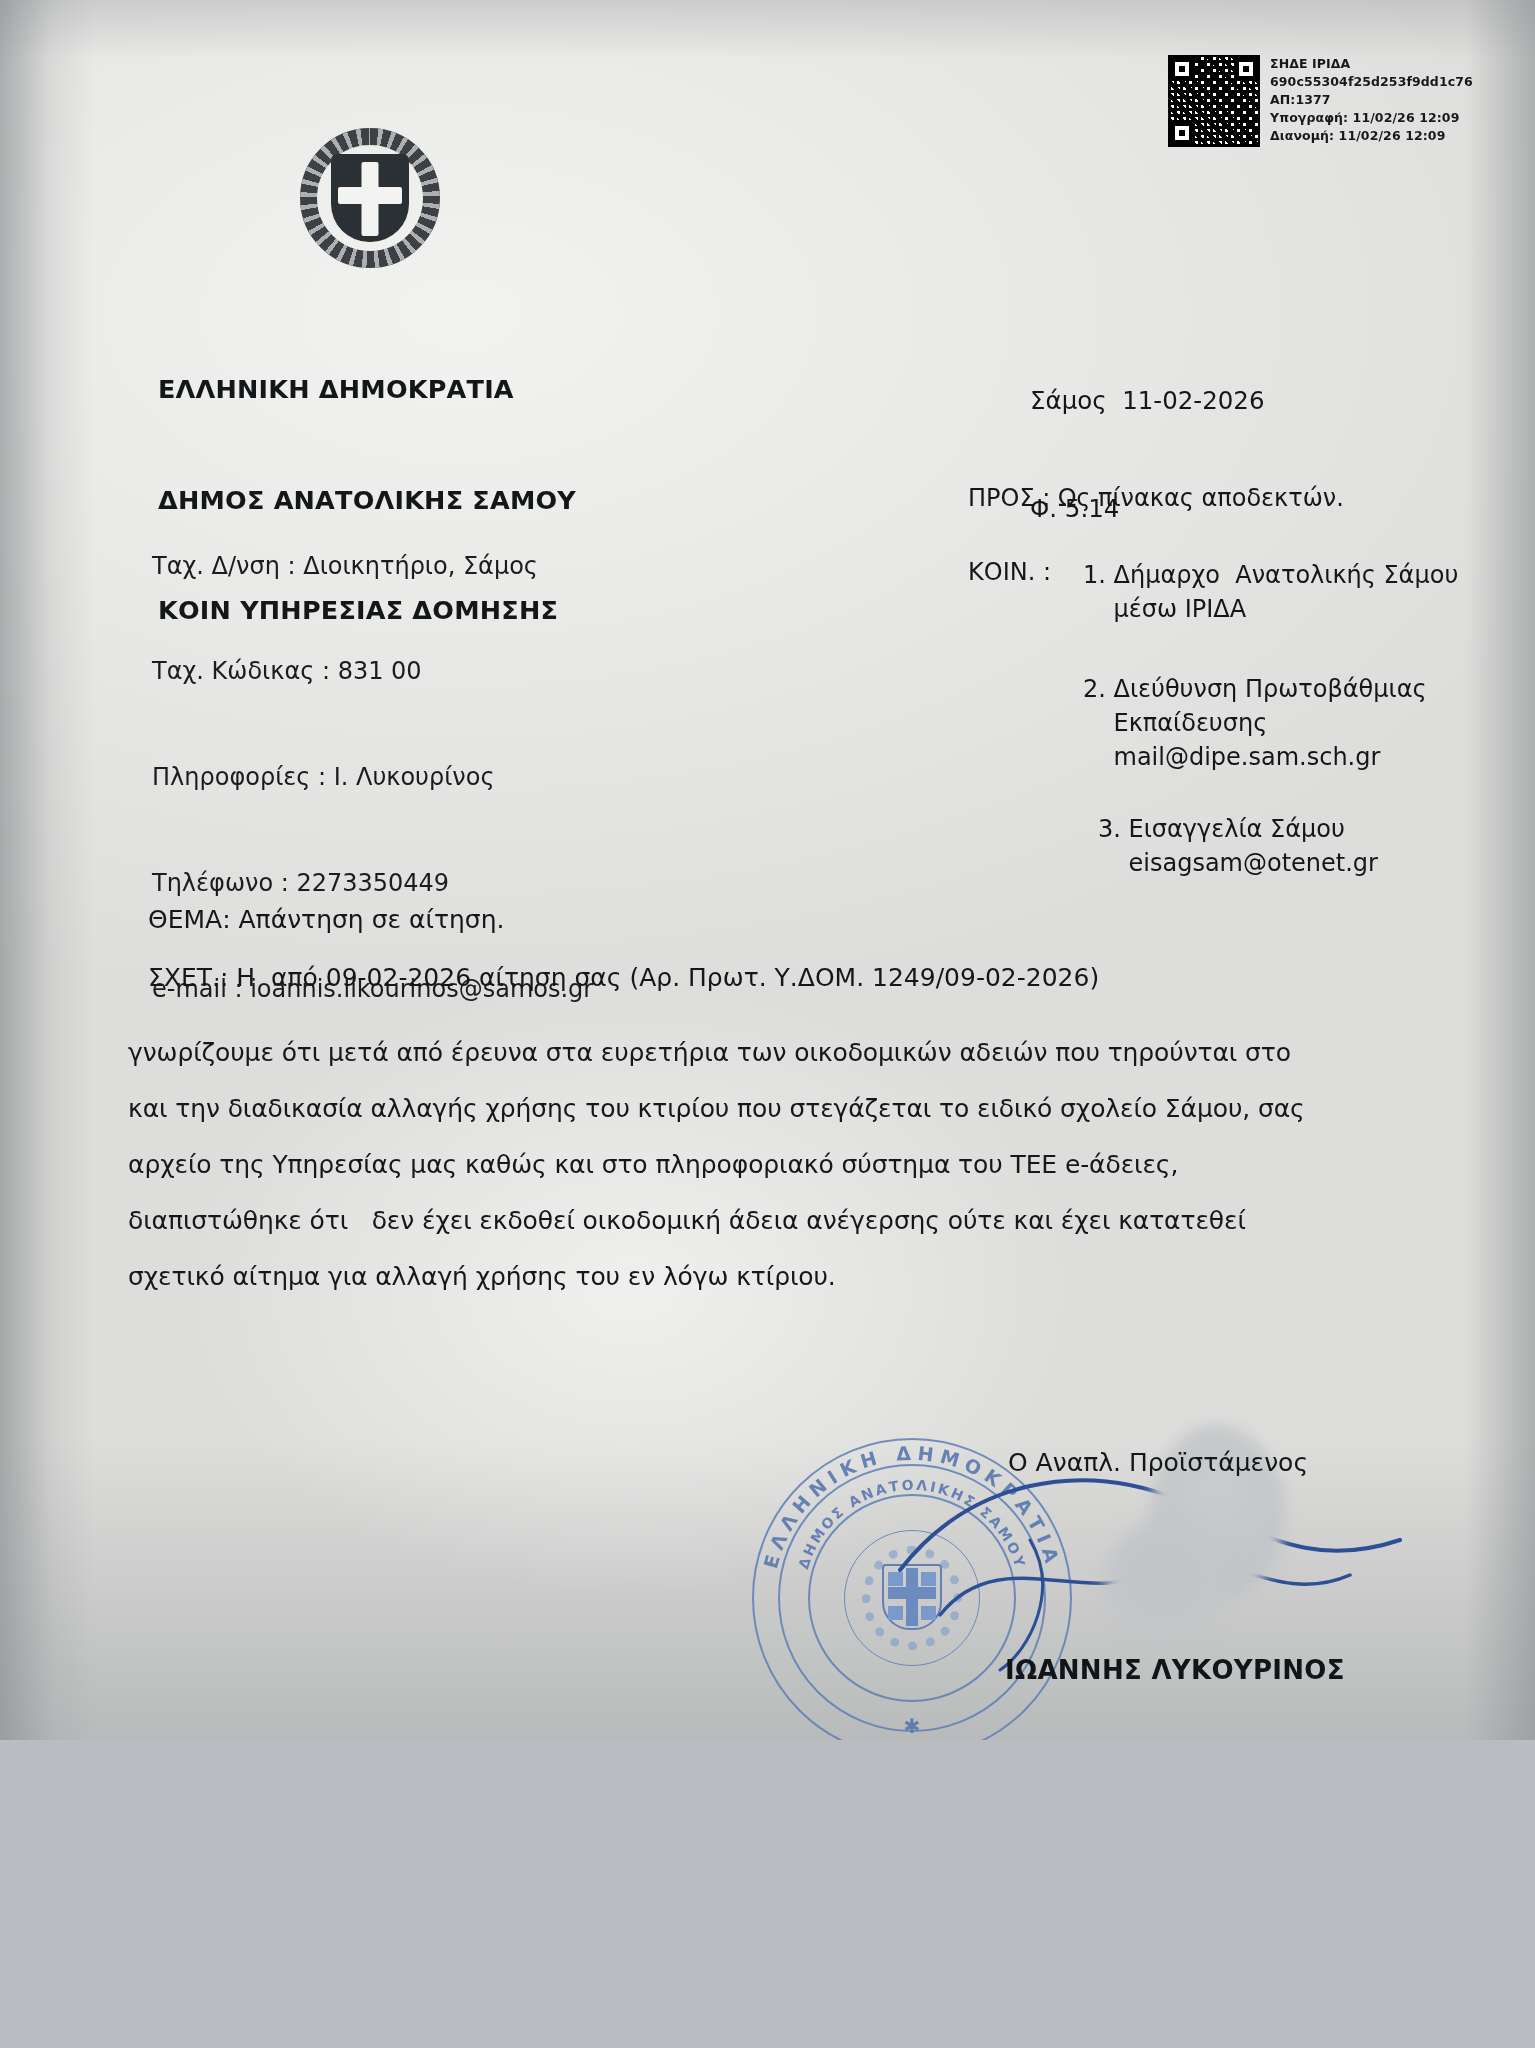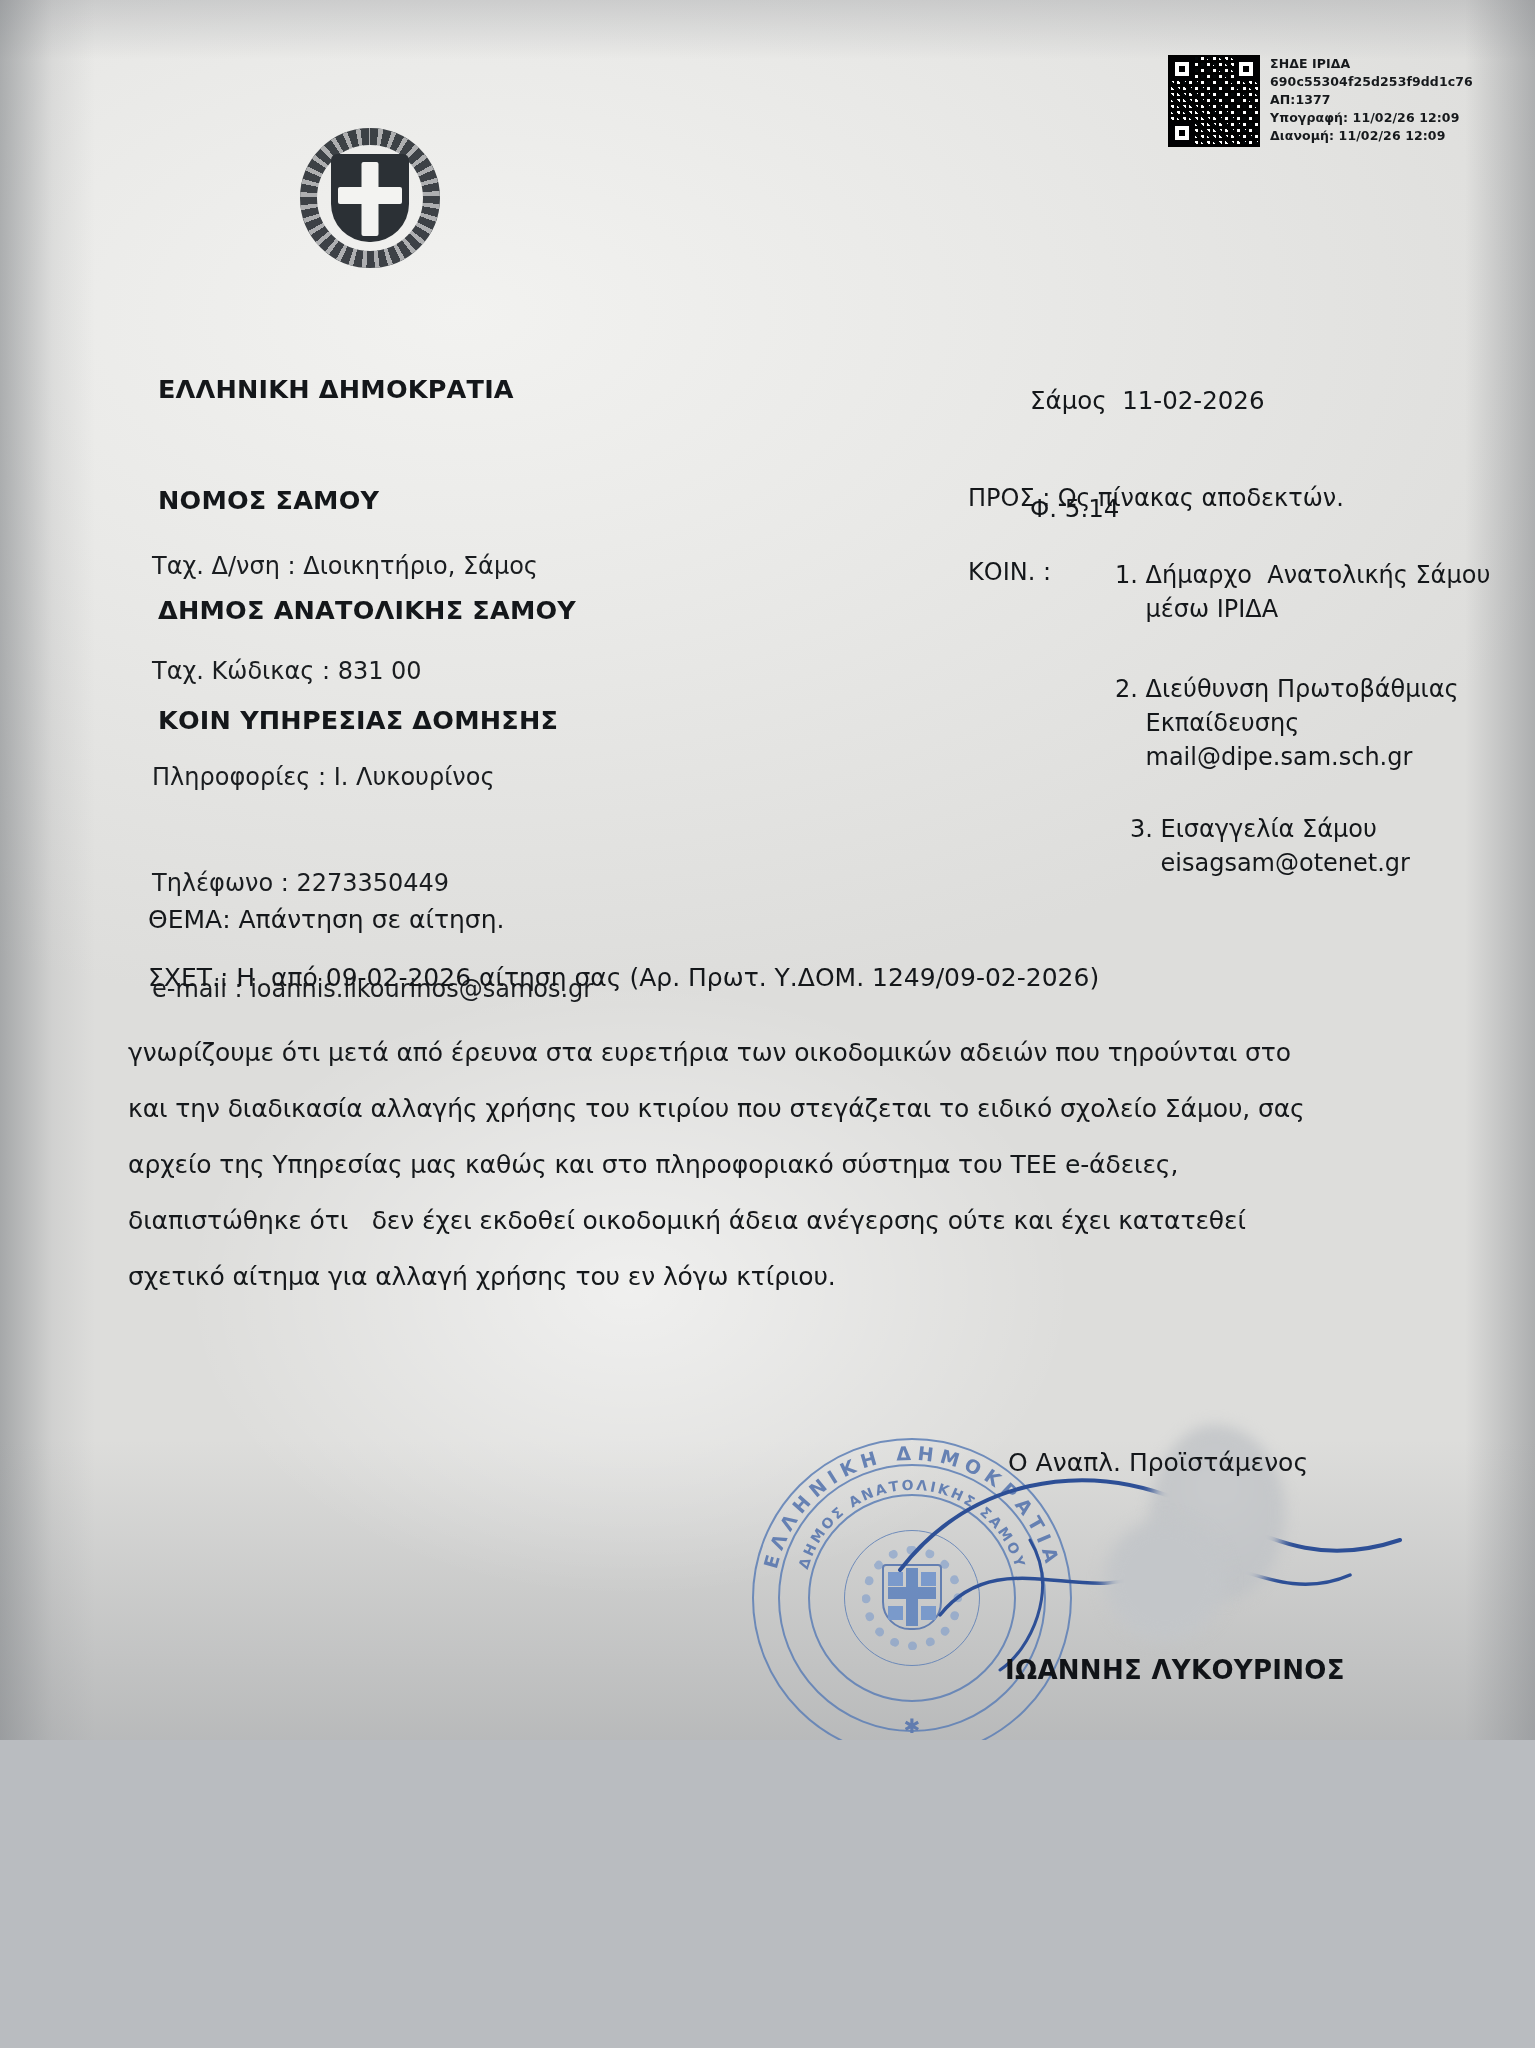--- a/index.html
+++ b/index.html
@@ -125,21 +125,21 @@
 
   #date-block {
     left:1030px; top:310px;
     font-family:"DejaVu Sans", sans-serif;
     font-size:24.5px; line-height:1.48; color:#14171a;
   }
 
   #pros-line { left:968px; top:484px; font-size:24px; color:#14171a; }
 
   #koin-label { left:968px; top:558px; font-size:24px; color:#14171a; }
-  .rcp { font-size:24px; line-height:1.42; color:#14171a;margin-left:32px; }
+  .rcp { font-size:24px; line-height:1.42; color:#14171a; }
   #rcp1 { left:1083px; top:558px; }
   #rcp2 { left:1083px; top:672px; }
   #rcp3 { left:1098px; top:812px; }
 
   #thema { left:148px; top:905px; font-size:25px; color:#14171a; }
   #sxet  { left:148px; top:963px; font-size:25px; color:#14171a; }
 
   
   #body-par {
     position:absolute; left:128px; top:1040px; width:1370px;
@@ -250,21 +250,20 @@
       <div>ΣΗΔΕ ΙΡΙΔΑ</div>
       <div>690c55304f25d253f9dd1c76</div>
       <div>ΑΠ:1377</div>
       <div>Υπογραφή: 11/02/26 12:09</div>
       <div>Διανομή: 11/02/26 12:09</div>
     </div>
   </div>
 
   <div class="t" id="org-block">
     <div>ΕΛΛΗΝΙΚΗ ΔΗΜΟΚΡΑΤΙΑ</div>
-    <div>ΝΟΜΟΣ ΣΑΜΟΥ</div>
     <div>ΔΗΜΟΣ ΑΝΑΤΟΛΙΚΗΣ ΣΑΜΟΥ</div>
     <div>ΚΟΙΝ ΥΠΗΡΕΣΙΑΣ ΔΟΜΗΣΗΣ</div>
   </div>
 
   <div class="t" id="contact-block">
     <div>Ταχ. Δ/νση : Διοικητήριο, Σάμος</div>
     <div>Ταχ. Κώδικας : 831 00</div>
     <div>Πληροφορίες : Ι. Λυκουρίνος</div>
     <div>Τηλέφωνο : 2273350449</div>
     <div>e-mail : ioannis.likourinos@samos.gr</div>

